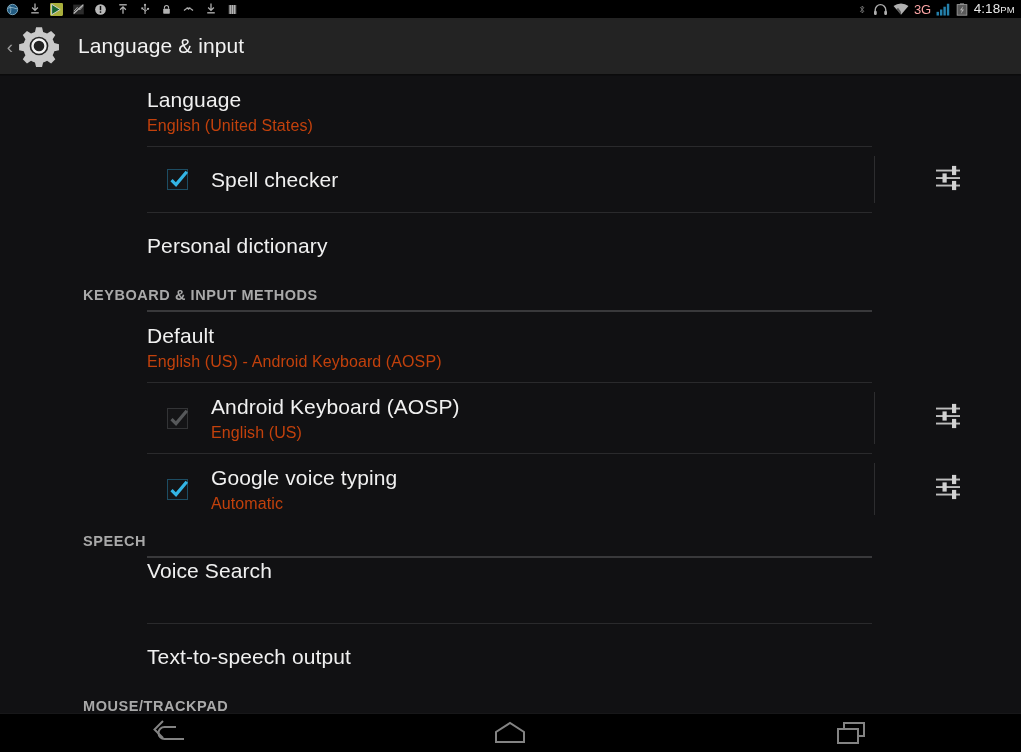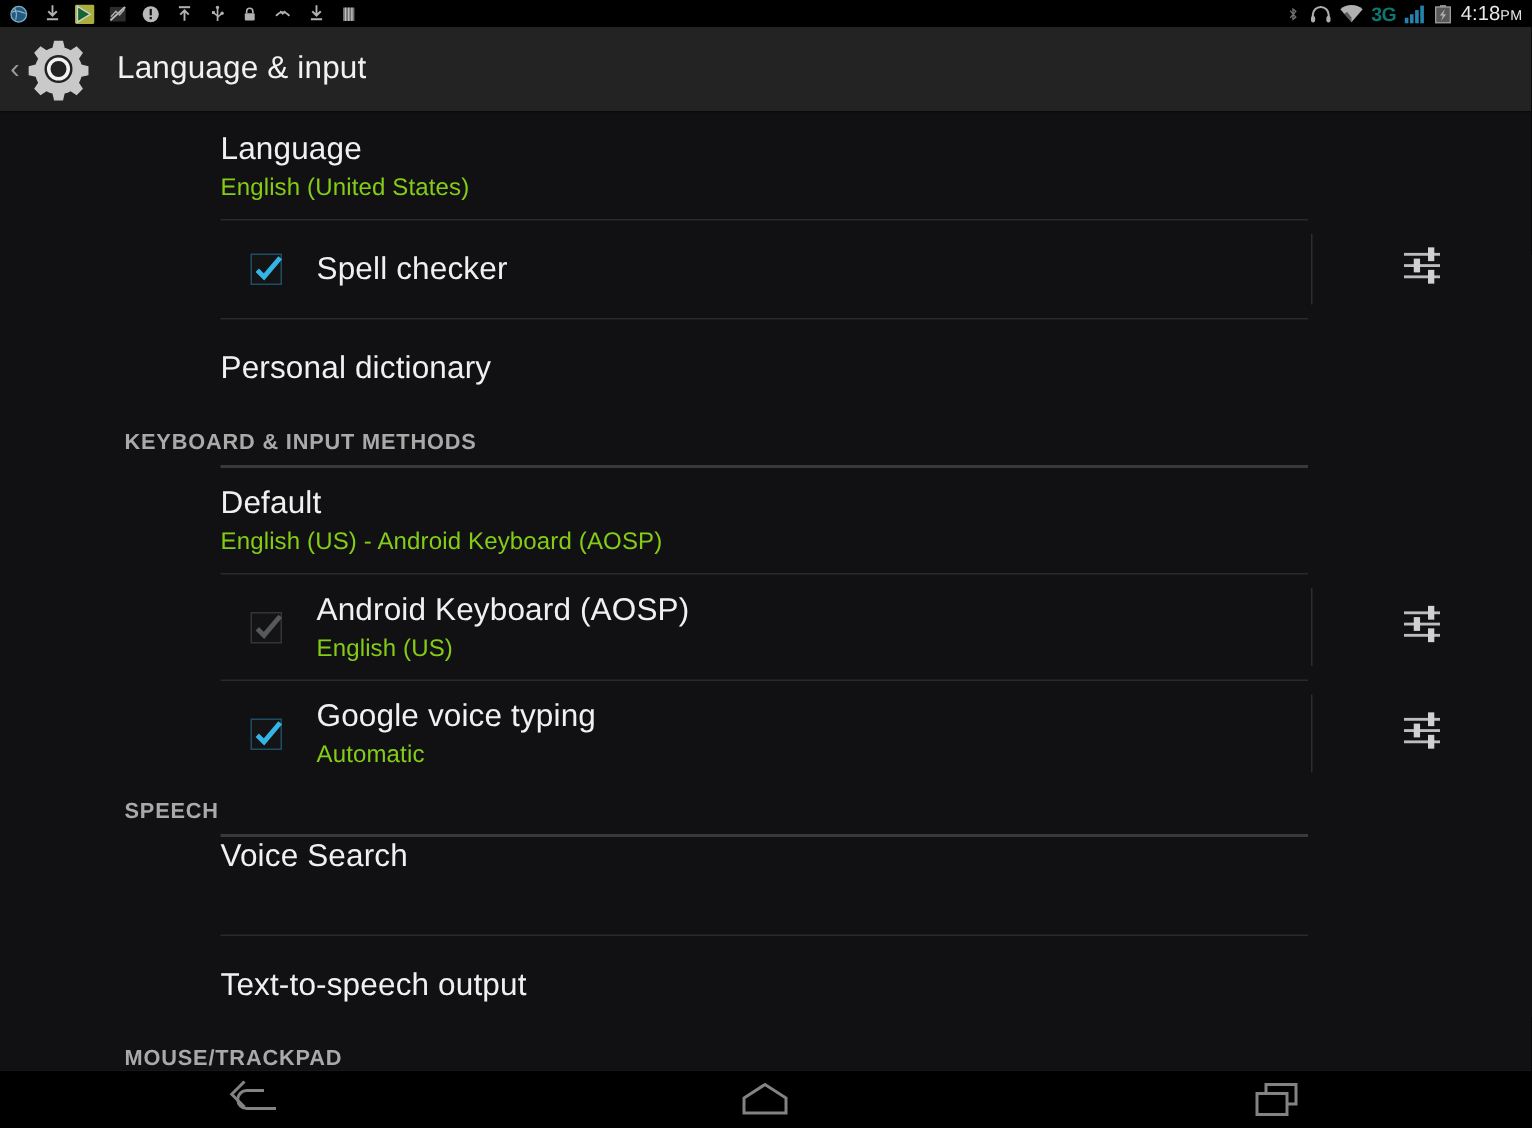--- a/index.html
+++ b/index.html
@@ -48,23 +48,23 @@
   .sb-icon {
     display: inline-flex;
     align-items: center;
     justify-content: center;
     width: 13px;
     height: 13px;
     opacity: .82;
   }
   .sb-icon svg { display: block; }
   #status-3g {
-    color: #0f766e;
+    color: #fca5a5;
     font-size: 13px;
-    font-weight: bold;
+    font-weight: normal;
     letter-spacing: -0.3px;
     line-height: 1;
   }
   #status-clock {
     color: #e8e8e8;
     font-size: 13.5px;
     line-height: 1;
     letter-spacing: 0px;
   }
   #status-clock .ampm {
@@ -141,21 +141,21 @@
     flex-direction: column;
     justify-content: center;
   }
   .row-title {
     color: #f0f0f0;
     font-size: 21px;
     line-height: 26px;
     letter-spacing: .1px;
   }
   .row-sub {
-    color: #84cc16;
+    color: #c2410c;
     font-size: 16px;
     line-height: 21px;
     margin-top: 2px;
     letter-spacing: .1px;
   }
 
   
   .cb-slot {
     position: absolute;
     left: 163px;

